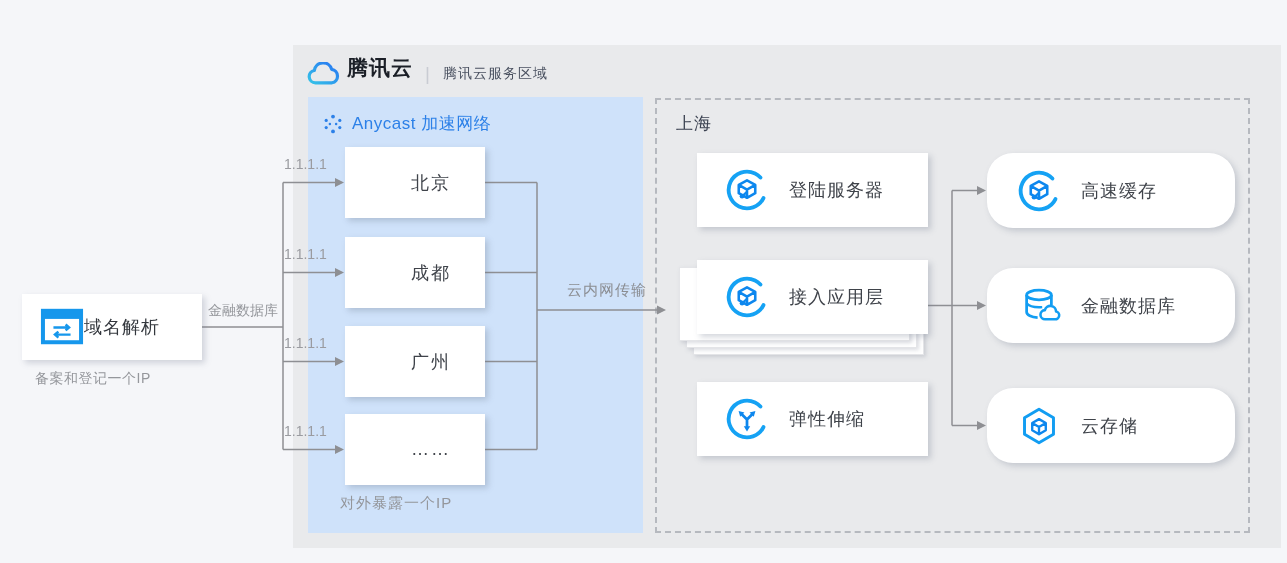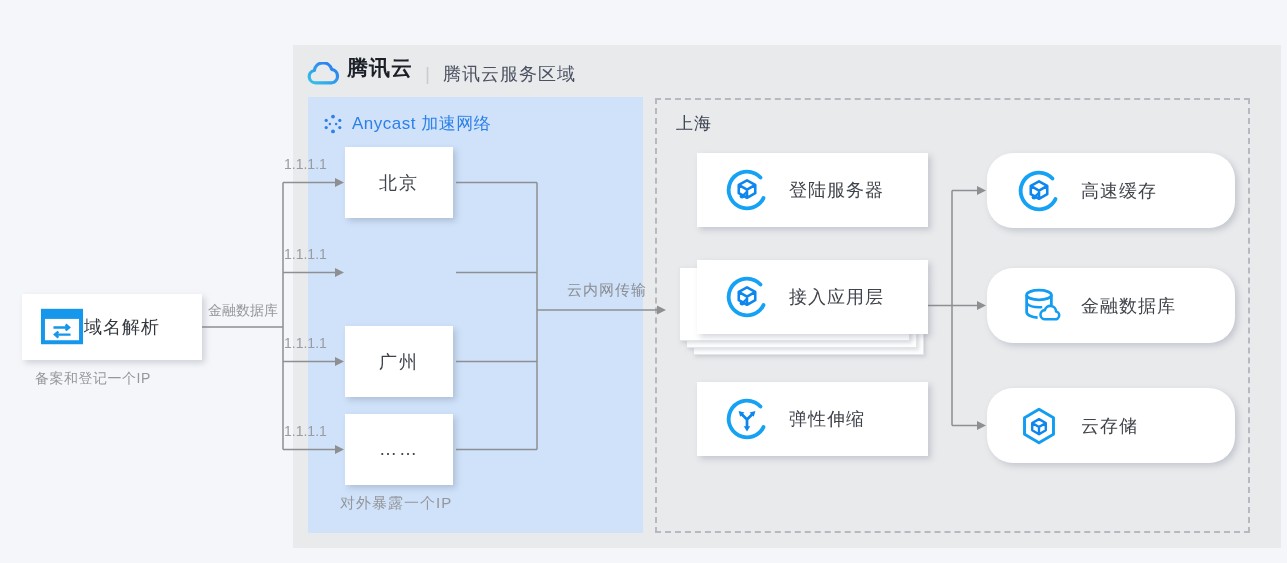--- a/index.html
+++ b/index.html
@@ -3,34 +3,34 @@
 <meta charset="utf-8">
 <style>
   html,body{margin:0;padding:0;background:#f5f6f9;}
   body{font-family:"Liberation Sans","DejaVu Sans",sans-serif;}
   .canvas{position:relative;width:1287px;height:563px;background:#f5f6f9;overflow:hidden;}
 
   .region-panel{position:absolute;left:293px;top:45px;width:988px;height:503px;background:#e9eaec;}
   .brand-header{position:absolute;left:306px;top:59px;height:30px;display:flex;align-items:center;z-index:3;}
   .brand{font-size:21px;font-weight:700;color:#1b1f27;margin:0 12px 12px 7px;letter-spacing:1px;}
   .sep{color:#c9ccd3;font-size:19px;font-weight:300;margin-right:13px;}
-  .region-title{font-size:18px;color:#4a5160;letter-spacing:1px;}
+  .region-title{font-size:14px;color:#4a5160;letter-spacing:1px;}
 
   .anycast-panel{position:absolute;left:308px;top:97px;width:335px;height:436px;background:#cfe2fa;z-index:1;}
   .anycast-header{position:absolute;left:323px;top:112px;display:flex;align-items:center;z-index:3;}
   .anycast-title{font-size:17px;color:#2c80e8;margin-left:9px;letter-spacing:.5px;}
   .anycast-footer{position:absolute;left:340px;top:494px;font-size:15px;color:#94969b;z-index:3;letter-spacing:1px;}
 
   .dashed-region{position:absolute;left:655px;top:98px;width:595px;height:435px;border:2px dashed #b6b9bf;box-sizing:border-box;z-index:1;}
   .shanghai-title{position:absolute;left:676px;top:112px;font-size:17px;color:#3a4150;z-index:3;letter-spacing:1px;}
 
   .connectors{position:absolute;left:0;top:0;z-index:2;pointer-events:none;}
 
   .node-box{position:absolute;left:345px;width:108px;height:71px;background:#fff;display:flex;align-items:center;justify-content:center;
-    font-size:18px;color:#3f434a;letter-spacing:2px;box-shadow:3px 3px 6px rgba(110,120,140,.32);z-index:3;}
+    font-size:18px;color:#3f434a;letter-spacing:2px;box-shadow:3px 3px 6px rgba(110,120,140,.32);z-index:3;padding-left:32px;}
   .ip-label{position:absolute;left:284px;width:60px;font-size:14px;color:#9a9ba0;z-index:3;}
 
   .dns-box{position:absolute;left:22px;top:294px;width:180px;height:66px;background:#fff;display:flex;align-items:center;
     box-shadow:3px 3px 6px rgba(110,120,140,.28);z-index:3;}
   .dns-box svg{margin-left:18px;}
   .dns-label{font-size:18px;color:#33373d;letter-spacing:1px;}
   .dns-caption{position:absolute;left:35px;top:370px;font-size:14px;color:#95979c;z-index:3;letter-spacing:.5px;}
   .edge-label-near{position:absolute;left:208px;top:302px;font-size:14px;color:#95979c;z-index:3;}
   .edge-label-intranet{position:absolute;left:567px;top:281px;font-size:15px;color:#8b8d92;z-index:3;letter-spacing:1px;text-align:center;}
 
@@ -120,20 +120,21 @@
   <div class="dns-caption">备案和登记一个IP</div>
   <div class="edge-label-near">金融数据库</div>
   <div class="edge-label-intranet">云内网传输</div>
 
   <div class="ip-label" style="top:156px">1.1.1.1</div>
   <div class="ip-label" style="top:246px">1.1.1.1</div>
   <div class="ip-label" style="top:335px">1.1.1.1</div>
   <div class="ip-label" style="top:423px">1.1.1.1</div>
 
   <div class="node-box" style="top:147px">北京</div>
+  <div class="node-box" style="top:237px">成都</div>
   <div class="node-box" style="top:326px">广州</div>
   <div class="node-box" style="top:414px">……</div>
 
   <div class="stack-layer sl1"></div>
   <div class="stack-layer sl2"></div>
   <div class="stack-layer sl3"></div>
 
   <div class="svc-box" style="top:153px">
     <svg width="44" height="44" viewBox="0 0 48 48">
       <circle cx="24" cy="24" r="20" fill="none" stroke="#15a2f4" stroke-width="4.2" stroke-linecap="round" stroke-dasharray="101 25" transform="rotate(26 24 24)"></circle>

